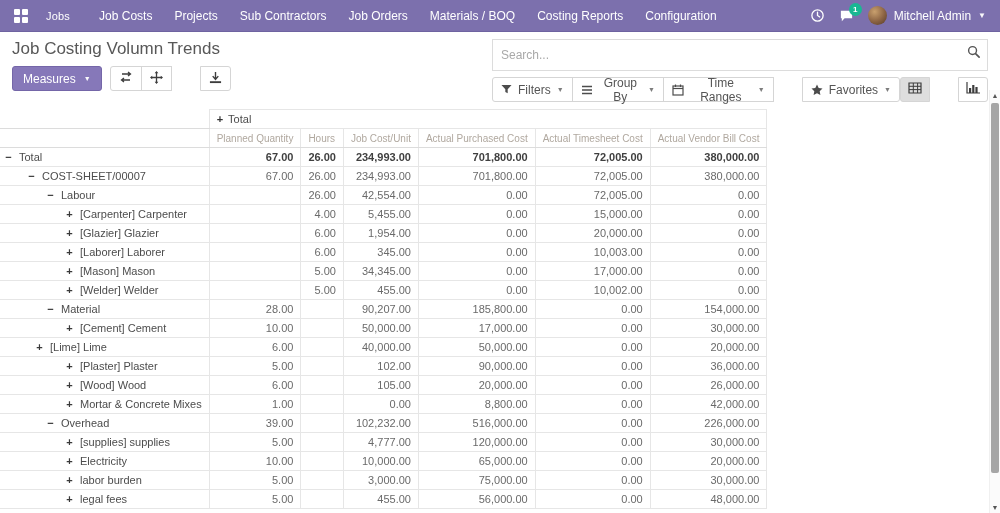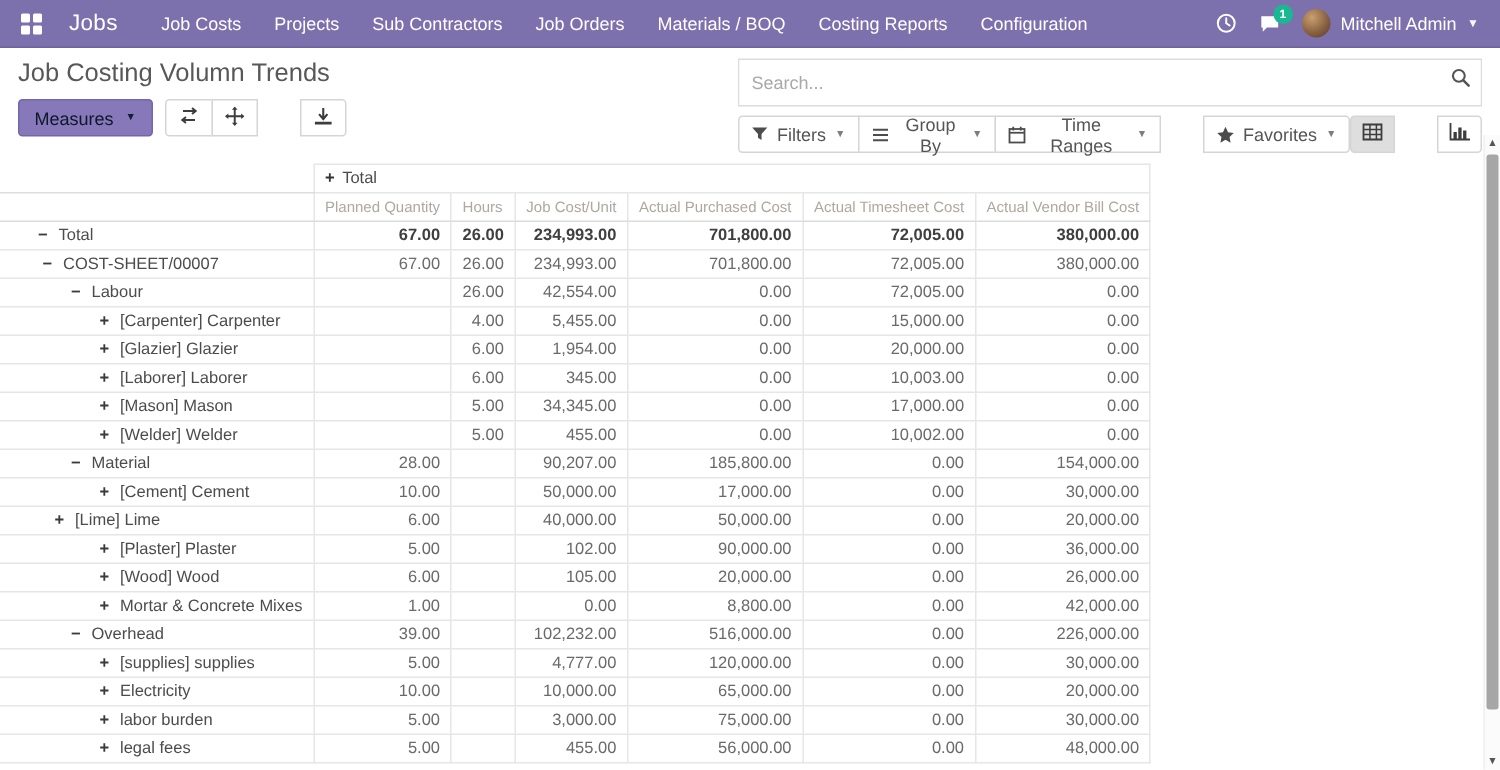--- a/index.html
+++ b/index.html
@@ -5,42 +5,42 @@
   * { box-sizing: border-box; margin: 0; padding: 0; }
   html, body { width: 1000px; height: 513px; overflow: hidden; background: #fff;
     font-family: "Liberation Sans", "DejaVu Sans", sans-serif; }
 
   
   .navbar { height: 32px; background: var(--nav-purple, #7c70ad); display: flex;
     align-items: center; color: #fff; padding: 0 8px; border-bottom: 1px solid #6e63a0; }
   .apps-icon { width: 14px; height: 14px; display: grid; grid-template-columns: 6px 6px;
     grid-template-rows: 6px 6px; gap: 2px; margin: 0 8px 0 6px; cursor: pointer; }
   .apps-icon span { background: #fff; border-radius: 1px; }
-  .brand { font-size: 15px; font-weight: 500; margin: 0 18px 0 10px; letter-spacing: .2px; cursor: pointer; }
+  .brand { font-size: 11px; font-weight: 500; margin: 0 18px 0 10px; letter-spacing: .2px; cursor: pointer; }
   .nav-menu { display: flex; align-items: center; height: 100%; }
   .nav-item { font-size: 12px; padding: 0 11px; line-height: 32px; cursor: pointer; white-space: nowrap; }
   .nav-right { margin-left: auto; display: flex; align-items: center; gap: 14px; padding-right: 6px; }
   .sys-icon { width: 15px; height: 15px; display: inline-flex; cursor: pointer; position: relative; }
   .badge { position: absolute; top: -5px; right: -8px; min-width: 13px; height: 13px;
     background: var(--badge-green, #19b893); color: #fff; border-radius: 8px; font-size: 8px;
     line-height: 13px; text-align: center; padding: 0 3px; font-weight: 700; }
   .user { display: flex; align-items: center; gap: 7px; cursor: pointer; }
   .avatar { width: 19px; height: 19px; border-radius: 50%;
     background: radial-gradient(circle at 35% 30%, #c9a06e, #8a6242 55%, #523a28); }
   .user-name { font-size: 12px; }
   .caret { font-size: 8px; line-height: 1; opacity: .95; }
 
   
   .control-panel { display: flex; justify-content: space-between; padding: 7px 12px 7px 12px; }
   .cp-left { display: flex; flex-direction: column; gap: 7px; }
   .page-title { font-size: 17px; color: #585858; font-weight: 400; }
   .measure-row { display: flex; align-items: center; }
   .btn { font-size: 12px; color: #555; background: #fff; border: 1px solid #d5d5d5;
     height: 25px; display: inline-flex; align-items: center; gap: 6px; padding: 0 10px; cursor: pointer; }
-  .btn-measures { background: var(--measures-purple, #8678b9); border-color: #7466a8; color: #0f172a;
+  .btn-measures { background: var(--measures-purple, #8678b9); border-color: #7466a8; color: #ffffff;
     border-radius: 3px; margin-right: 8px; font-size: 12px; }
   .btn-measures .caret { font-size: 7px; margin-left: 2px; }
   .btn-group { display: inline-flex; }
   .btn-group .btn { margin-left: -1px; padding: 0 8px; }
   .btn-group .btn:first-child { margin-left: 0; border-radius: 3px 0 0 3px; }
   .btn-group .btn:last-child { border-radius: 0 3px 3px 0; margin-left: 28px; }
   .cp-right { width: 496px; display: flex; flex-direction: column; gap: 6px; }
   .search-box { position: relative; height: 32px; border: 1px solid #dcdcdc; background: #ec4899; }
   .search-box input { width: 100%; height: 100%; border: 0; outline: none; font-size: 12px;
     padding: 0 28px 0 8px; color: #555; font-family: inherit; }
@@ -256,21 +256,21 @@
       <th class="measure">Planned Quantity</th>
           <th class="measure">Hours</th>
           <th class="measure">Job Cost/Unit</th>
           <th class="measure">Actual Purchased Cost</th>
           <th class="measure">Actual Timesheet Cost</th>
           <th class="measure">Actual Vendor Bill Cost</th>
         </tr>
     </thead>
     <tbody>
         <tr class="bold">
-          <th class="row-header" style="padding-left: 24px;"><span class="tog">−</span><span>Total</span></th>
+          <th class="row-header" style="padding-left: 4px;"><span class="tog">−</span><span>Total</span></th>
           <td class="val">67.00</td>
           <td class="val">26.00</td>
           <td class="val">234,993.00</td>
           <td class="val">701,800.00</td>
           <td class="val">72,005.00</td>
           <td class="val">380,000.00</td>
         </tr>
         <tr>
           <th class="row-header" style="padding-left: 27px;"><span class="tog">−</span><span>COST-SHEET/00007</span></th>
           <td class="val">67.00</td>

